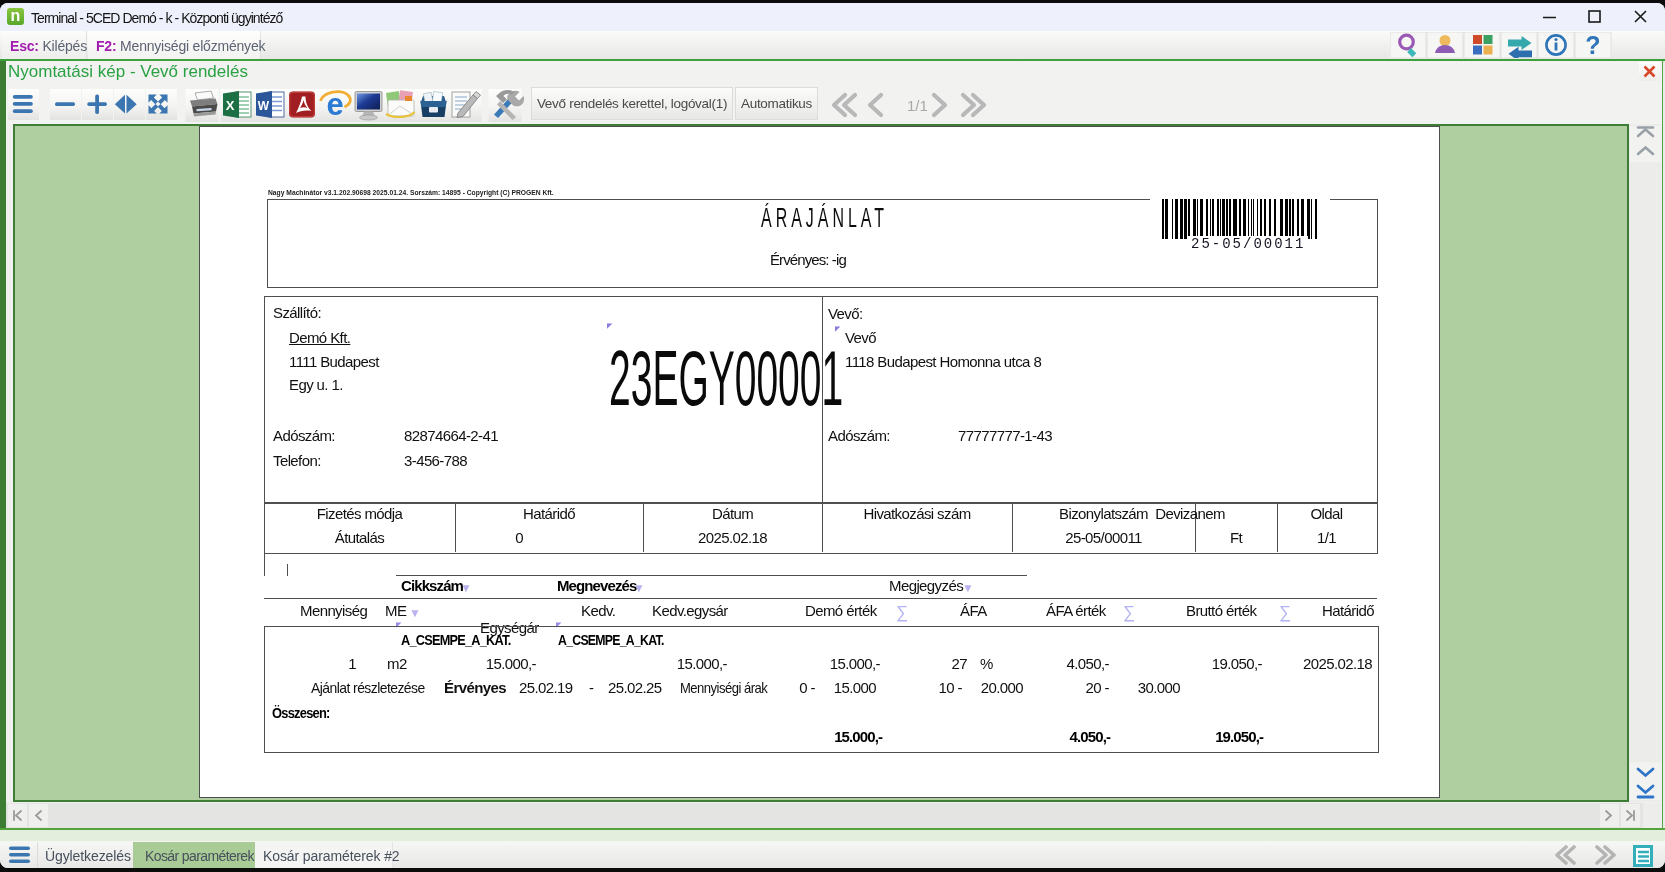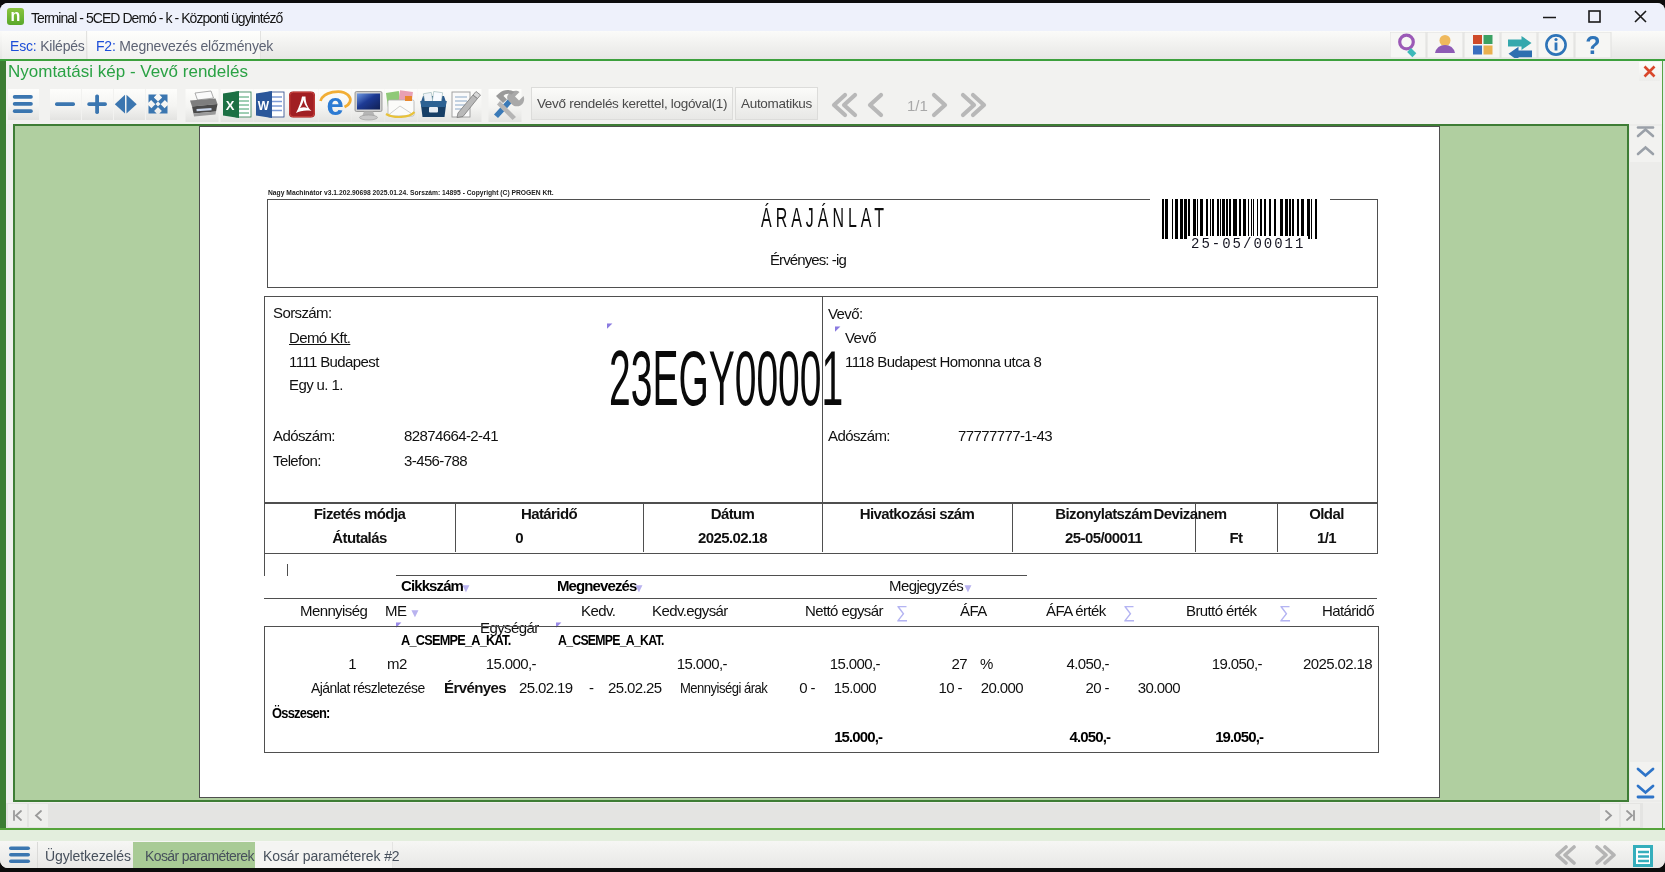--- a/index.html
+++ b/index.html
@@ -10,21 +10,21 @@
        background:#f1f1ef;overflow:hidden;}
   #app{position:absolute;left:0;top:-3px;width:1665px;height:872px;}
   
   #titlebar{position:absolute;left:0;top:3px;width:1665px;height:28px;background:#eef1fb;}
   #titletext{position:absolute;left:31px;top:10px;font-size:14px;color:#141414;letter-spacing:-0.95px;}
   #menurow{position:absolute;left:0;top:31px;width:1665px;height:28px;
        background:linear-gradient(#fbfbf9,#efefed 60%,#e7e7e5);}
   .mtile{position:absolute;top:31px;height:28px;background:linear-gradient(#fcfcfa,#ededeb);
        border-right:1px solid #e2e2e0;}
   .mtext{position:absolute;top:38px;font-size:14px;letter-spacing:-0.2px;}
-  .grn{color:#1d4ed8;} .gry{color:#5d6374;}
+  .grn{color:#a21caf;font-weight:bold;} .gry{color:#5d6374;}
   #greenline{position:absolute;left:0;top:59px;width:1665px;height:2px;background:#3da03d;}
   #panelhead{position:absolute;left:0;top:61px;width:1665px;height:26px;background:#f2f2f0;}
   #paneltitle{position:absolute;left:8px;top:62px;font-size:17px;color:#2aa244;}
   #toolbar{position:absolute;left:0;top:87px;width:1665px;height:37px;background:#f2f2f0;}
   .dbtn{position:absolute;top:87px;height:33px;background:linear-gradient(#fbfbf9,#e8e8e6);
         border:1px solid #dcdcda;box-sizing:border-box;color:#4a4a4a;font-size:13.5px;letter-spacing:-0.3px;
         text-align:center;line-height:31px;}
   
   #leftstrip{position:absolute;left:0;top:61px;width:6px;height:768px;background:#3c7d33;}
   #rightstrip{position:absolute;left:1662px;top:61px;width:3px;height:768px;background:#e9e9e7;border-left:1px solid #58a545;box-sizing:border-box;}
@@ -39,21 +39,21 @@
   #botgreen{position:absolute;left:0;top:828px;width:1665px;height:2px;background:#55a33b;}
   #palegreen{position:absolute;left:0;top:830px;width:1665px;height:11px;background:#e3eedd;}
   #statusbar{position:absolute;left:0;top:841px;width:1665px;height:27px;
         background:linear-gradient(#f6f6f4,#e8e8e6);}
   .stext{position:absolute;top:848px;font-size:14px;color:#47505c;letter-spacing:-0.1px;}
   
   .doc{font-size:15px;color:#101010;letter-spacing:-0.6px;margin-top:-2px;}
   .docb{font-size:15px;color:#000;font-weight:bold;letter-spacing:-0.9px;margin-top:-2px;}
   .line{position:absolute;background:#4f4f4f;}
   .rt{text-align:right;}
-  .ct{text-align:center;font-weight:bold;}
+  .ct{text-align:center;}
   .sigma{color:#b4b4f2;font-size:17px;}
   .funnel{color:#b9b3ef;font-size:12px;}
 </style>
 </head>
 <body>
 <div id="win">
     <div id="app">
 <div id="titlebar"></div>
 <div id="titletext" class="abs">Terminal - 5CED Demó - k - Központi ügyintéző</div>
 
@@ -64,21 +64,21 @@
 
 <svg class="abs" style="left:1535px;top:8px;" width="120" height="18" viewBox="0 0 120 18">
   <line x1="8" y1="9.5" x2="21" y2="9.5" stroke="#1a1a1a" stroke-width="1.6"></line>
   <rect x="54" y="3" width="11" height="11" fill="none" stroke="#1a1a1a" stroke-width="1.6"></rect>
   <path d="M100 3 L111 14 M111 3 L100 14" stroke="#1a1a1a" stroke-width="1.6"></path>
 </svg>
 <div id="menurow"></div>
 <div class="mtile" style="left:2px;width:84px;"></div>
 <div class="mtile" style="left:88px;width:172px;background:linear-gradient(#fefefc,#f2f2f0);"></div>
 <div class="mtext abs" style="left:10px;"><span class="grn">Esc:</span><span class="gry"> Kilépés</span></div>
-<div class="mtext abs" style="left:96px;"><span class="grn">F2:</span><span class="gry"> Megnevezés előzmények</span></div>
+<div class="mtext abs" style="left:96px;"><span class="grn">F2:</span><span class="gry"> Mennyiségi előzmények</span></div>
 
 <div class="abs" style="left:1390px;top:32px;width:223px;height:26px;">
  <svg width="223" height="26" viewBox="0 0 223 26">
   <g fill="none">
    <rect x="0" y="0" width="36" height="26" fill="#f6f6f4" stroke="#e0e0de"></rect>
    <rect x="37" y="0" width="36" height="26" fill="#f6f6f4" stroke="#e0e0de"></rect>
    <rect x="74" y="0" width="36" height="26" fill="#f6f6f4" stroke="#e0e0de"></rect>
    <rect x="111" y="0" width="36" height="26" fill="#f6f6f4" stroke="#e0e0de"></rect>
    <rect x="148" y="0" width="36" height="26" fill="#f6f6f4" stroke="#e0e0de"></rect>
    <rect x="185" y="0" width="36" height="26" fill="#f6f6f4" stroke="#e0e0de"></rect>
@@ -388,21 +388,21 @@
         <rect x="135.4" y="0" width="1.1" height="40"></rect>
         <rect x="138.6" y="0" width="3.2" height="40"></rect>
         <rect x="144.9" y="0" width="3.2" height="40"></rect>
         <rect x="149.1" y="0" width="1.1" height="40"></rect>
         <rect x="153.3" y="0" width="2.1" height="40"></rect>
       </svg>
 <div class="abs" style="left:1188px;top:236px;background:#fff;padding:0 3px;font-size:14px;color:#151522;letter-spacing:2.0px;font-family:'Liberation Mono',monospace;">25-05/00011</div>
 
 <div class="abs" style="left:264px;top:296px;width:1112px;height:206px;border:1px solid #4f4f4f;"></div>
 <div class="line" style="left:822px;top:296px;width:1px;height:206px;"></div>
-<div class="abs doc" style="left:273px;top:306px;">Sorszám:</div>
+<div class="abs doc" style="left:273px;top:306px;">Szállító:</div>
 <div class="abs doc" style="left:289px;top:331px;text-decoration:underline;">Demó Kft.</div>
 <div class="abs doc" style="left:289px;top:355px;">1111 Budapest</div>
 <div class="abs doc" style="left:289px;top:378px;">Egy u. 1.</div>
 <div class="abs doc" style="left:273px;top:429px;">Adószám:</div>
 <div class="abs doc" style="left:404px;top:429px;">82874664-2-41</div>
 <div class="abs doc" style="left:273px;top:454px;">Telefon:</div>
 <div class="abs doc" style="left:404px;top:454px;">3-456-788</div>
 <div class="abs" style="left:607px;top:322px;font-size:7px;color:#8a7ae0;">◤</div>
 <div class="abs" style="left:835px;top:325px;font-size:7px;color:#8a7ae0;">◤</div>
 <div class="abs" style="left:609px;top:333px;font-size:78px;color:#0a0a0a;white-space:nowrap;transform:scaleX(0.50);transform-origin:0 0;letter-spacing:0px;">23EGY00001</div>
@@ -443,21 +443,21 @@
 <div class="abs doc" style="left:889px;top:579px;">Megjegyzés</div>
 <div class="abs funnel" style="left:962px;top:581px;">▼</div>
 <div class="line" style="left:264px;top:598px;width:1113px;height:1px;"></div>
 
 <div class="abs doc" style="left:300px;top:604px;">Mennyiség</div>
 <div class="abs doc" style="left:385px;top:604px;">ME</div>
 <div class="abs funnel" style="left:409px;top:606px;">▼</div>
 <div class="abs doc" style="left:480px;top:604px;margin-top:15px;">Egységár</div>
 <div class="abs doc" style="left:581px;top:604px;">Kedv.</div>
 <div class="abs doc" style="left:652px;top:604px;">Kedv.egysár</div>
-<div class="abs doc" style="left:805px;top:604px;">Nettó egysár</div>
+<div class="abs doc" style="left:805px;top:604px;">Demó érték</div>
 <div class="abs sigma" style="left:896px;top:603px;">∑</div>
 <div class="abs doc" style="left:960px;top:604px;">ÁFA</div>
 <div class="abs doc" style="left:1046px;top:604px;">ÁFA érték</div>
 <div class="abs sigma" style="left:1123px;top:603px;">∑</div>
 <div class="abs doc" style="left:1186px;top:604px;">Bruttó érték</div>
 <div class="abs sigma" style="left:1279px;top:603px;">∑</div>
 <div class="abs doc" style="left:1322px;top:604px;">Határidő</div>
 
 <div class="abs" style="left:396px;top:621px;font-size:7px;color:#9a8ae8;">◤</div>
 <div class="abs" style="left:556px;top:621px;font-size:7px;color:#9a8ae8;">◤</div>

